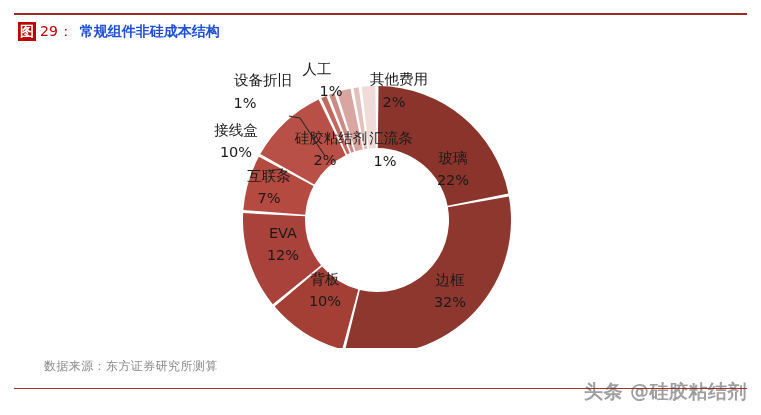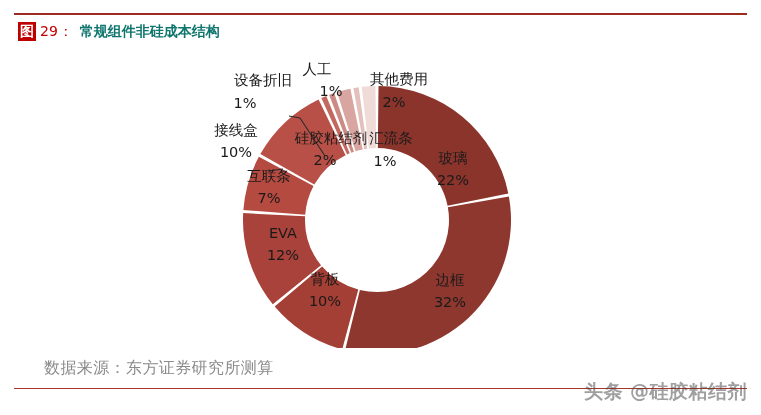--- a/index.html
+++ b/index.html
@@ -51,21 +51,21 @@
     margin-left: 4px;
     font-family: "DejaVu Sans", sans-serif;
   }
   .tag-colon {
     color: #c00000;
     font-size: 14px;
     margin-left: 1px;
     font-family: "DejaVu Sans", sans-serif;
   }
   .title-text {
-    color: #0f766e;
+    color: #1d4ed8;
     font-size: 14px;
     font-weight: bold;
     margin-left: 7px;
     font-family: "DejaVu Sans", sans-serif;
   }
 
   
   .chart-area {
     position: absolute;
     left: 0;
@@ -88,21 +88,21 @@
     stroke: #2b2b2b;
     stroke-width: 1.1px;
     fill: none;
   }
 
   
   .source {
     position: absolute;
     left: 44px;
     top: 358px;
-    font-size: 16px;
+    font-size: 12px;
     color: #8a8a8a;
     font-family: Liberation Mono, monospace;
     letter-spacing: 0.4px;
   }
   .bottom-rule {
     position: absolute;
     left: 14px;
     top: 388px;
     width: 733px;
     height: 1.2px;

